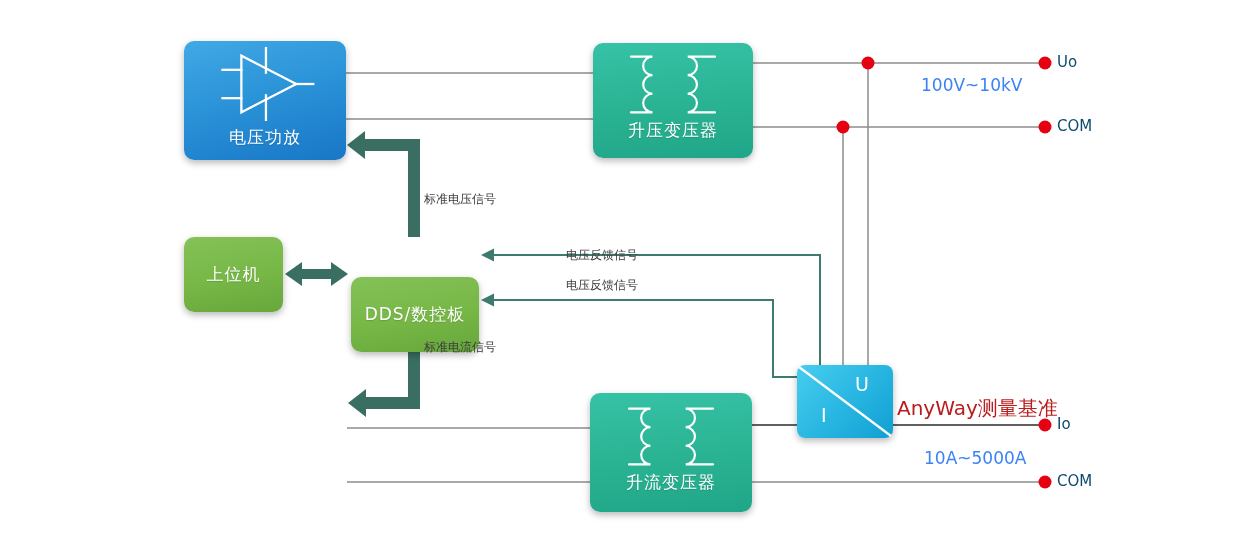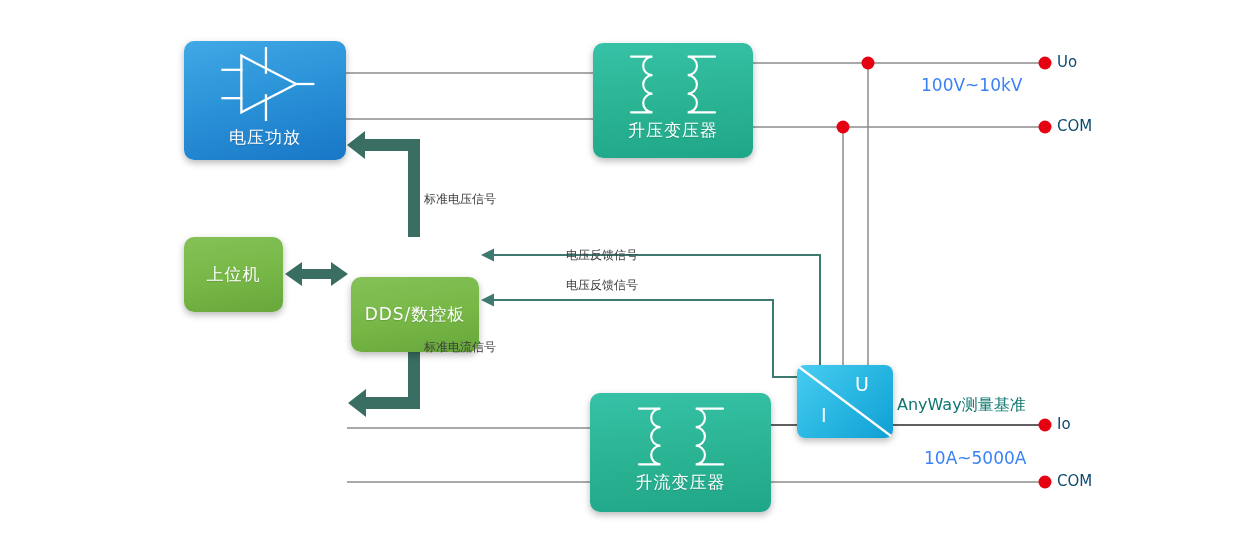--- a/index.html
+++ b/index.html
@@ -24,32 +24,32 @@
   .block .blabel{font-size:17px;letter-spacing:1px;text-shadow:0 1px 1px rgba(0,0,0,0.15);}
   .amp{background:linear-gradient(165deg,#41a9e5 0%,#2b93d8 45%,#1877c7 100%);}
   .trans{background:linear-gradient(175deg,#36c2a7 0%,#2ab392 55%,#1fa689 100%);}
   .ctrl{background:linear-gradient(170deg,#85c157 0%,#76b746 55%,#68a73b 100%);}
   .meas{background:linear-gradient(135deg,#48cdef 0%,#29b7e2 50%,#109fd3 100%);}
   #vamp{left:184px;top:41px;width:162px;height:119px;}
   #vtrans{left:593px;top:43px;width:160px;height:115px;}
   #host{left:184px;top:237px;width:99px;height:75px;}
   #dds{left:351px;top:237px;width:128px;height:75px;margin-top:40px;}
   #camp{left:184px;top:392px;width:163px;height:120px;}
-  #ctrans{left:590px;top:393px;width:181px;height:119px;}
+  #ctrans{left:590px;top:393px;width:162px;height:119px;}
   #measbox{left:797px;top:365px;width:96px;height:73px;border-radius:8px;}
   .amp .blabel,.trans .blabel{margin-bottom:8px;margin-top:2px;}
   .icon{flex:0 0 auto;}
   #measbox .diag{position:absolute;left:0;top:0;width:96px;height:73px;}
   .uchan{position:absolute;right:24px;top:8px;font-size:19px;color:#fff;}
   .ichan{position:absolute;left:24px;bottom:12px;font-size:19px;color:#fff;}
   
   .sig{position:absolute;font-size:12px;color:#3d3d3d;white-space:nowrap;}
   .term{position:absolute;font-size:15px;color:#0c4a6e;white-space:nowrap;}
   .range{position:absolute;font-size:17px;color:#3b82f6;white-space:nowrap;text-align:center;}
-  .caption{position:absolute;font-size:16px;color:#0f766e;white-space:nowrap;}
+  .caption{position:absolute;font-size:20px;color:#b91c1c;white-space:nowrap;}
 </style>
 </head>
 <body>
 
 <div id="stage">
 
   <svg id="wires" viewBox="0 0 1240 546">
 
     <line class="wire" x1="346" y1="73" x2="593" y2="73"></line>
     <line class="wire" x1="346" y1="119" x2="593" y2="119"></line>

